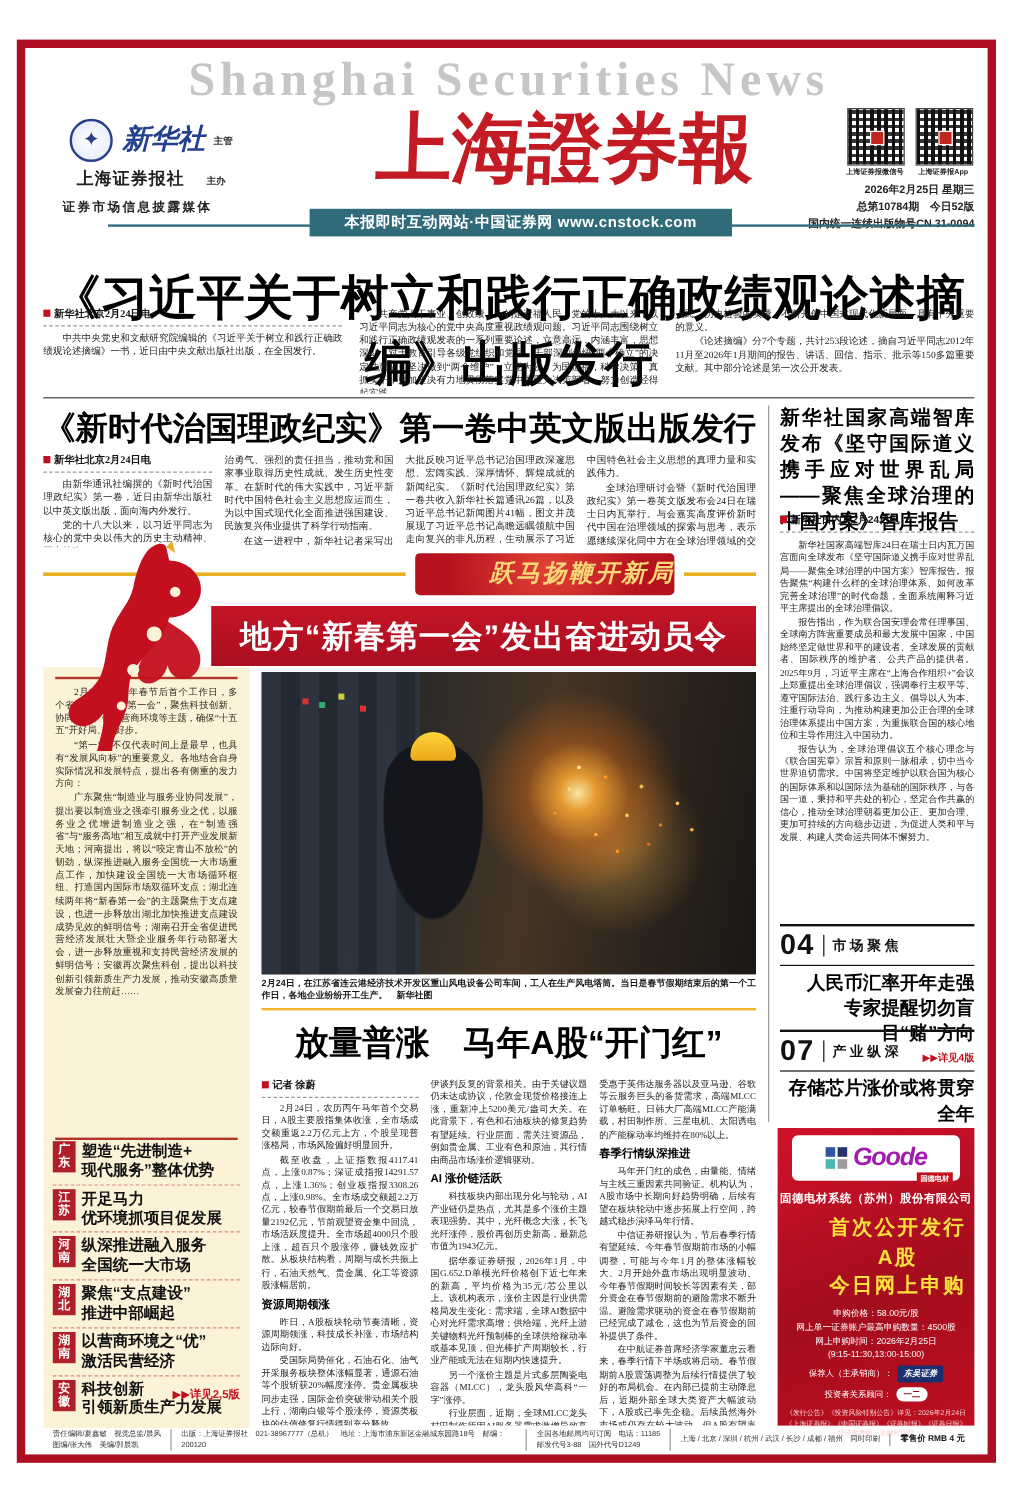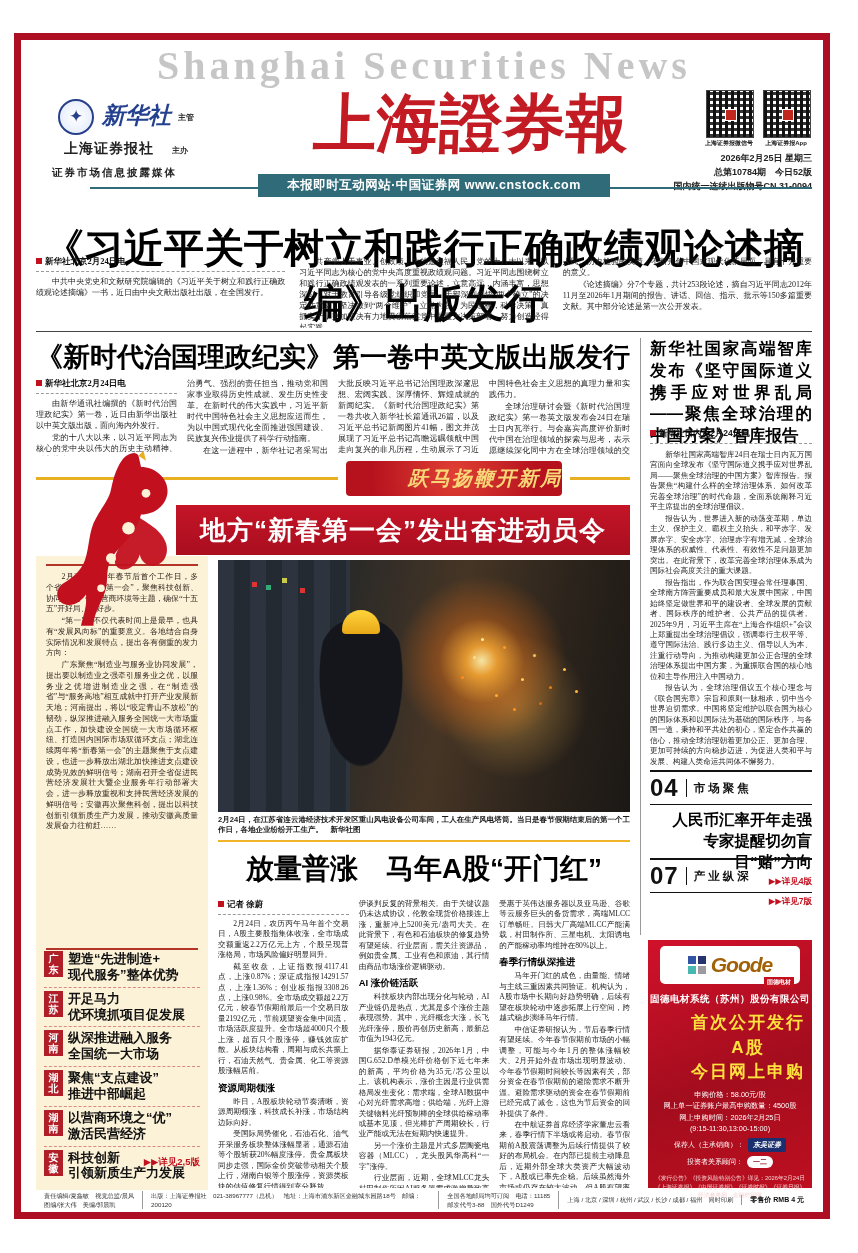--- a/index.html
+++ b/index.html
@@ -108,21 +108,21 @@
   .mk-body{left:218px;top:899px;width:412px;height:289px;}
   .mk-body .col{font-size:7.6px;}
   
   .ad{left:648px;top:940px;width:164px;height:248px;color:#fff;text-align:center;
     background:linear-gradient(160deg,#d1112b 0%,#a30d1d 55%,#bd0f20 100%);padding-top:6px;box-sizing:border-box;}
   .ad-logo-card{width:140px;height:38px;background:#fff;border-radius:5px;margin:0 auto;position:relative;
     display:flex;align-items:center;justify-content:center;}
   .ad-logo-grid{width:18px;height:18px;display:grid;grid-template-columns:8px 8px;grid-gap:2px;margin-right:5px;}
   .ad-logo-grid span{width:8px;height:8px;display:block;}
   .g1{background:#2f55a4;} .g2{background:#27336e;} .g3{background:#49b8b2;} .g4{background:#9b9ba0;}
-  .ad-logo-word{font-size:21px;font-weight:900;font-style:italic;color:#a16207;letter-spacing:-1px;text-align:right;}
+  .ad-logo-word{font-size:21px;font-weight:900;font-style:italic;color:#a21caf;letter-spacing:-1px;text-align:right;}
   .ad-logo-tag{position:absolute;right:6px;bottom:-4px;background:#c3101f;color:#fff;font-size:6px;
     padding:1px 3px;font-weight:bold;}
   .ad-company{font-size:9.5px;font-weight:bold;margin-top:9px;letter-spacing:.5px;}
   .ad-big{font-size:17px;font-weight:900;color:#ffe23e;letter-spacing:2px;line-height:1.45;margin-top:5px;margin-left:36px;}
   .ad-gold{font-size:10.5px;font-weight:900;color:#ffe23e;line-height:1.6;margin-top:6px;}
   .ad-small{font-size:7.3px;line-height:1.55;margin-top:4px;}
   .ad-row{font-size:7px;margin-top:4px;display:flex;align-items:center;justify-content:center;gap:4px;}
   .sponsor-logo{background:#1b2f6e;color:#fff;font-size:7px;font-weight:bold;font-style:italic;
     padding:2px 5px;border-radius:2px;}
   .ir-logo{background:#fff;color:#8a1520;font-size:7px;font-weight:900;padding:1px 6px;border-radius:8px;}
@@ -194,21 +194,20 @@
     <p class="cont">中国特色社会主义思想的真理力量和实践伟力。</p>
     <p>全球治理研讨会暨《新时代治国理政纪实》第一卷英文版发布会24日在瑞士日内瓦举行。与会嘉宾高度评价新时代中国在治理领域的探索与思考，表示愿继续深化同中方在全球治理领域的交流与合作。</p>
   </div>
 </div>
 
 <div class="abs tt-head">新华社国家高端智库发布《坚守国际道义携手应对世界乱局——聚焦全球治理的中国方案》智库报告</div>
 <div class="abs byline tt-byline"><span class="dot"></span><span>新华社日内瓦2月24日电</span></div>
 <div class="abs tt-body">
   <div class="col">
     <p>新华社国家高端智库24日在瑞士日内瓦万国宫面向全球发布《坚守国际道义携手应对世界乱局——聚焦全球治理的中国方案》智库报告。报告聚焦“构建什么样的全球治理体系、如何改革完善全球治理”的时代命题，全面系统阐释习近平主席提出的全球治理倡议。</p>
-    <p>报告认为，世界进入新的动荡变革期，单边主义、保护主义、霸权主义抬头，和平赤字、发展赤字、安全赤字、治理赤字有增无减，全球治理体系的权威性、代表性、有效性不足问题更加突出。在此背景下，改革完善全球治理体系成为国际社会高度关注的重大课题。</p>
     <p>报告指出，作为联合国安理会常任理事国、全球南方阵营重要成员和最大发展中国家，中国始终坚定做世界和平的建设者、全球发展的贡献者、国际秩序的维护者、公共产品的提供者。2025年9月，习近平主席在“上海合作组织+”会议上郑重提出全球治理倡议，强调奉行主权平等、遵守国际法治、践行多边主义、倡导以人为本、注重行动导向，为推动构建更加公正合理的全球治理体系提出中国方案，为重振联合国的核心地位和主导作用注入中国动力。</p>
     <p>报告认为，全球治理倡议五个核心理念与《联合国宪章》宗旨和原则一脉相承，切中当今世界迫切需求。中国将坚定维护以联合国为核心的国际体系和以国际法为基础的国际秩序，与各国一道，秉持和平共处的初心，坚定合作共赢的信心，推动全球治理朝着更加公正、更加合理、更加可持续的方向稳步迈进，为促进人类和平与发展、构建人类命运共同体不懈努力。</p>
 
   </div>
 </div>
 
 <div class="abs section sec-top" style="top:770px;">
   <div class="sec-row">
     <span class="sec-num">04</span>
     <span class="sec-bar"></span>
@@ -218,20 +217,24 @@
     <div>人民币汇率开年走强</div>
     <div>专家提醒切勿盲目“赌”方向</div>
   </div>
   <div class="sec-more">▶▶详见4版</div>
 </div>
 <div class="abs section sec-top" style="top:858px;">
   <div class="sec-row">
     <span class="sec-num">07</span>
     <span class="sec-bar"></span>
     <span class="sec-label">产业纵深</span>
+  </div>
+  <div class="sec-lines">
+    <div>存储芯片涨价或将贯穿全年</div>
+    <div>中国产业崛起成“胜负手”</div>
   </div>
   <div class="sec-more">▶▶详见7版</div>
 </div>
 
 <div class="abs gold-line" style="left:36px;top:477px;width:302px;"></div>
 <div class="abs gold-line" style="left:570px;top:477px;width:60px;"></div>
 <div class="abs badge">跃马扬鞭开新局</div>
 <div class="abs red-banner">地方“新春第一会”发出奋进动员令</div>
 <div class="abs cream"></div>
 <div class="abs horse">

